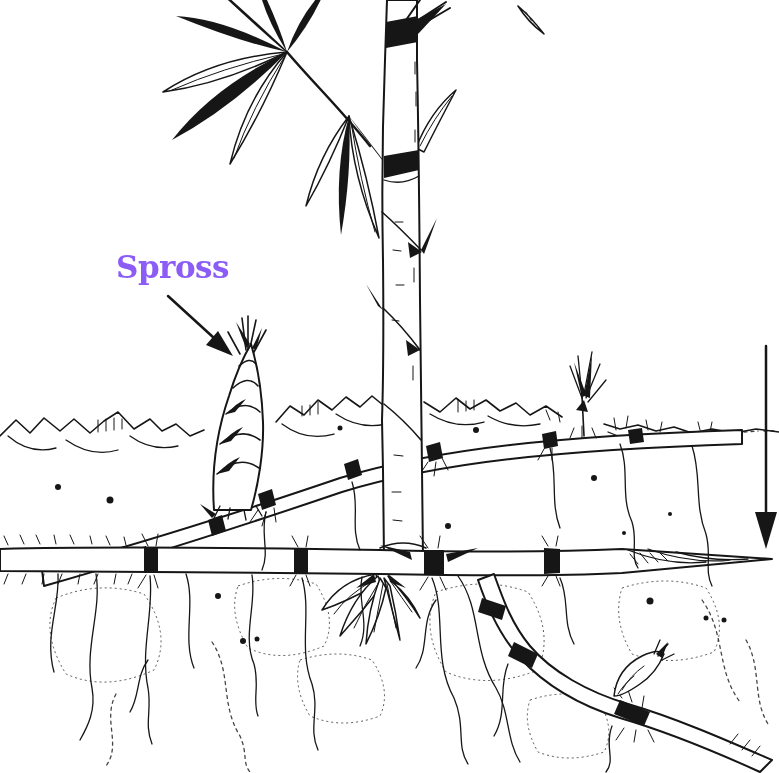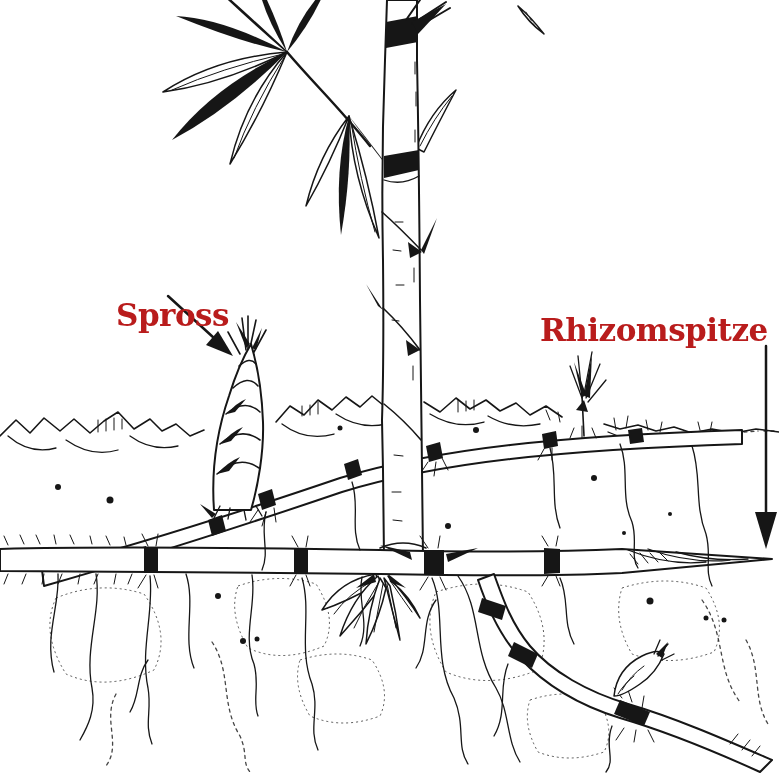--- a/index.html
+++ b/index.html
@@ -1,20 +1,20 @@
 <!DOCTYPE html>
 <html><head>
 <meta charset="utf-8">
 <style>
   html,body{margin:0;padding:0;background:#ffffff;}
   .stage{position:relative;width:779px;height:773px;background:#ffffff;overflow:hidden;
          font-family:"DejaVu Serif","Liberation Serif",serif;}
   .illu{position:absolute;left:0;top:0;}
-  .lbl{position:absolute;font-weight:700;color:#b91c1c;letter-spacing:-0.5px;
-       font-size:31px;white-space:nowrap;user-select:none;margin-top:48px;}
+  .lbl{position:absolute;font-weight:700;color:#8b5cf6;letter-spacing:-0.5px;
+       font-size:31px;white-space:nowrap;user-select:none;}
   .lbl-spross{left:116px;top:249px;}
   .lbl-rhizom{left:540px;top:264px;}
   
   .ln{stroke:#161616;fill:none;stroke-linecap:round;stroke-linejoin:round;}
   .w1{stroke-width:1;} .w13{stroke-width:1.3;} .w16{stroke-width:1.6;} .w2{stroke-width:2;} .w25{stroke-width:2.5;}
   .fl{fill:#161616;stroke:none;}
   .wh{fill:#ffffff;stroke:#161616;stroke-width:2;stroke-linejoin:round;}
   .wh15{fill:#ffffff;stroke:#161616;stroke-width:1.5;stroke-linejoin:round;}
   .dash{stroke-dasharray:3 4;opacity:.8;}
   .clump{stroke:#161616;fill:none;stroke-width:1;stroke-dasharray:2 3;opacity:.7;}
@@ -263,15 +263,14 @@
     <path class="ln w25" d="M168,296 L214,338"></path>
     <path class="fl" d="M233,356 L206,345 L218,331 Z"></path>
   </g>
   <g>
     <path class="ln w25" d="M766,346 L766,514"></path>
     <path class="fl" d="M766,549 L755,512 L777,512 Z"></path>
   </g>
 </svg>
 
 <div class="lbl lbl-spross">Spross</div>
-<div class="lbl lbl-rhizom">Rhizomspitze</div>
 
 </div>
 
 </body></html>

